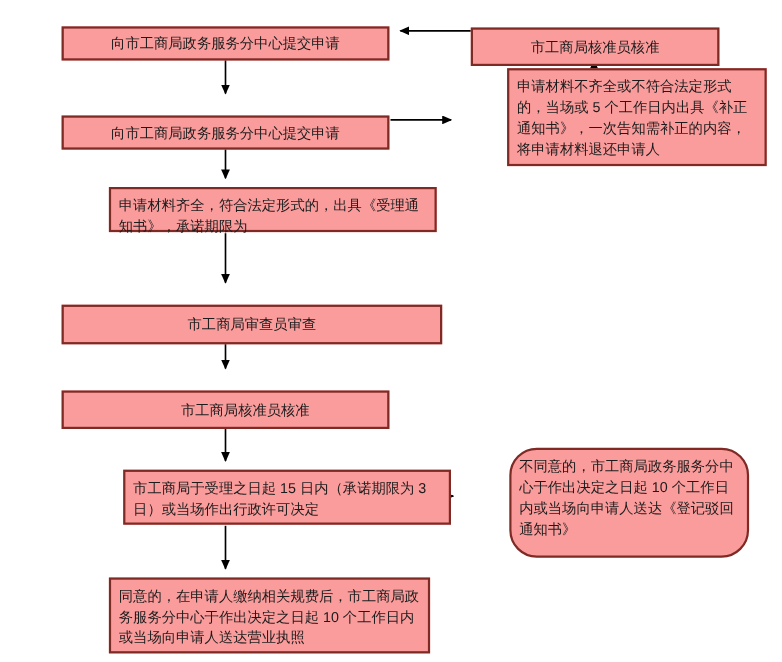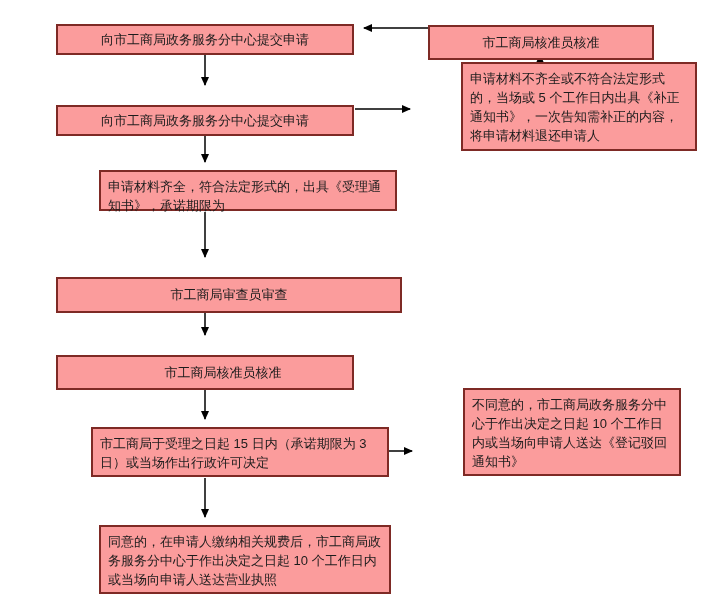--- a/index.html
+++ b/index.html
@@ -30,26 +30,26 @@
     line-height:19px;
     text-align:left;
     margin-left:43px;
   }
   
   #n-submit          {left:56px; top:12px;  width:298px; height:31px;}
   #n-receipt-review  {left:56px; top:93px;  width:298px; height:31px;}
   #n-accepted        {left:56px; top:170px; width:298px; height:41px;}
   #n-examiner-review {left:56px; top:265px; width:346px; height:36px;}
   #n-approver        {left:56px; top:343px; width:298px; height:35px;padding-left:40px;}
-  #n-decision        {left:48px; top:427px; width:298px; height:50px;}
+  #n-decision        {left:69px; top:427px; width:298px; height:50px;}
   #n-license         {left:56px; top:525px; width:292px; height:69px;}
   
   #n-supplemented    {left:428px; top:13px;  width:226px; height:35px;}
   #n-incomplete      {left:418px; top:62px;  width:236px; height:89px;}
-  #n-reject          {left:420px; top:388px; width:218px; height:88px;}
+  #n-reject          {left:420px; top:407px; width:218px; height:100px;border-radius:25px;}
 
   #arrow-layer{
     position:absolute;left:0;top:0;width:711px;height:602px;
     pointer-events:none;
   }
   #arrow-layer line{stroke:#000000;stroke-width:1.5;}
 </style>
 </head>
 <body>
 

